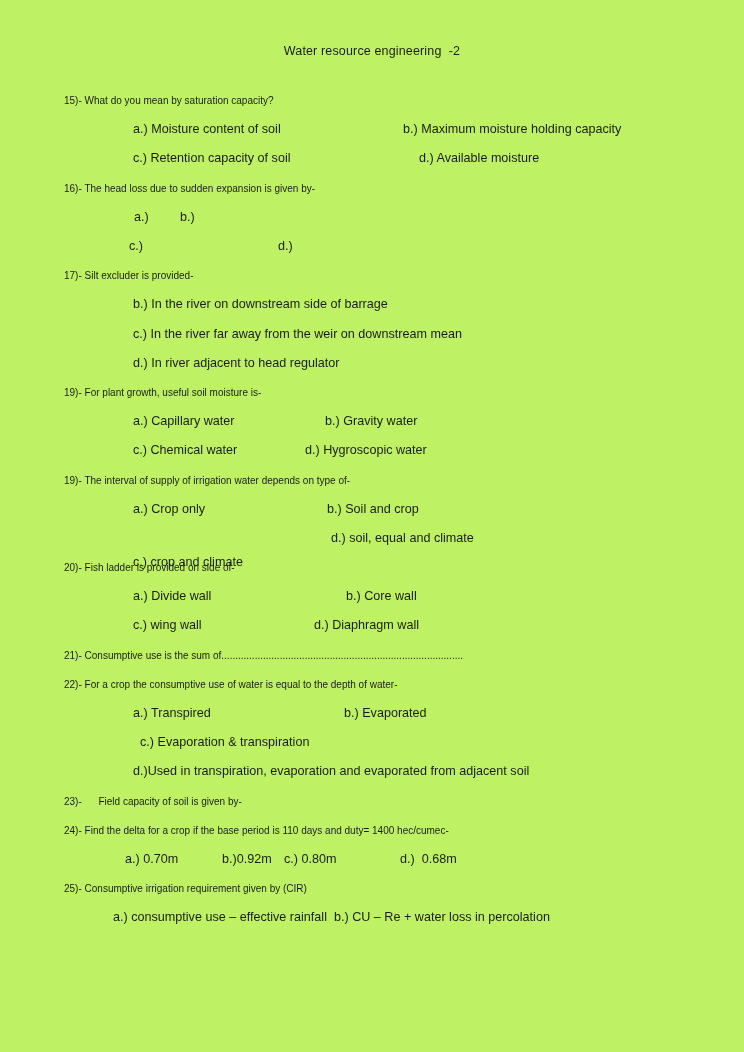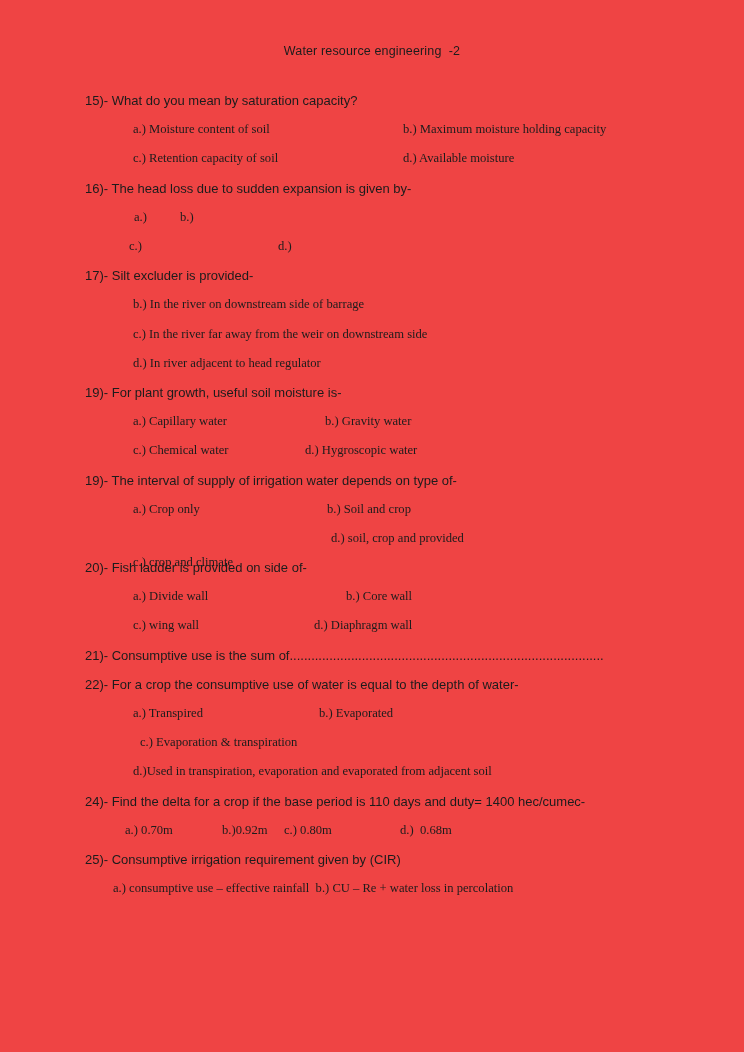--- a/index.html
+++ b/index.html
@@ -13,21 +13,21 @@
     font-family: "Liberation Sans", sans-serif;
     color: #1a1a1a;
     position: relative;
     overflow: hidden;
     -webkit-font-smoothing: antialiased;
   }
   .page {
     position: relative;
     width: 744px;
     height: 1052px;
-    background: #ef4444;
+    background: #bef264;
   }
   .doc-header {
     position: absolute;
     top: 44px;
     left: 0;
     width: 744px;
     text-align: center;
     font-size: 12.5px;
     letter-spacing: 0.15px;
     color: #1c1c1c;
@@ -37,88 +37,90 @@
     position: absolute;
     top: 86px;
     left: 0;
     width: 744px;
   }
   .q-block {
     position: relative;
   }
   .q-line {
     position: relative;
-    padding-left: 85px;
-    font-size: 13px;
+    padding-left: 64px;
+    font-size: 10px;
     line-height: 29.2px;
     color: #1c1c1c;
     white-space: pre;
   }
   .opt-row {
     position: relative;
     height: 29.2px;
     font-size: 12.6px;
     line-height: 29.2px;
     color: #1c1c1c;
     white-space: pre;
   }
   .opt {
     position: absolute;
     top: 0;
     white-space: pre;
-    font-family: Liberation Serif, serif;
   }
 </style>
 </head>
 <body>
 
 <div class="page">
 
   <div class="doc-header">Water resource engineering  -2</div>
 
   <div class="content">
       <div class="q-block">
         <div class="q-line">15)- What do you mean by saturation capacity?</div>
         <div class="opt-row"><span class="opt" style="left: 133px;">a.) Moisture content of soil</span><span class="opt" style="left: 403px;">b.) Maximum moisture holding capacity</span></div>
-        <div class="opt-row"><span class="opt" style="left: 133px; text-align: right;">c.) Retention capacity of soil</span><span class="opt" style="left: 403px;">d.) Available moisture</span></div>
+        <div class="opt-row"><span class="opt" style="left: 133px; text-align: right;">c.) Retention capacity of soil</span><span class="opt" style="left: 419px;">d.) Available moisture</span></div>
       </div>
       <div class="q-block">
         <div class="q-line">16)- The head loss due to sudden expansion is given by-</div>
         <div class="opt-row"><span class="opt" style="left: 134px;">a.)</span><span class="opt" style="left: 180px;">b.)</span></div>
         <div class="opt-row"><span class="opt" style="left: 129px;">c.)</span><span class="opt" style="left: 278px;">d.)</span></div>
       </div>
       <div class="q-block">
         <div class="q-line">17)- Silt excluder is provided-</div>
         <div class="opt-row"><span class="opt" style="left: 133px;">b.) In the river on downstream side of barrage</span></div>
-        <div class="opt-row"><span class="opt" style="left: 133px;">c.) In the river far away from the weir on downstream side</span></div>
+        <div class="opt-row"><span class="opt" style="left: 133px;">c.) In the river far away from the weir on downstream mean</span></div>
         <div class="opt-row"><span class="opt" style="left: 133px;">d.) In river adjacent to head regulator</span></div>
       </div>
       <div class="q-block">
         <div class="q-line">19)- For plant growth, useful soil moisture is-</div>
         <div class="opt-row"><span class="opt" style="left: 133px;">a.) Capillary water</span><span class="opt" style="left: 325px;">b.) Gravity water</span></div>
         <div class="opt-row"><span class="opt" style="left: 133px;">c.) Chemical water</span><span class="opt" style="left: 305px;">d.) Hygroscopic water</span></div>
       </div>
       <div class="q-block">
         <div class="q-line">19)- The interval of supply of irrigation water depends on type of-</div>
         <div class="opt-row"><span class="opt" style="left: 133px;">a.) Crop only</span><span class="opt" style="left: 327px;">b.) Soil and crop</span></div>
-        <div class="opt-row"><span class="opt" style="left: 133px; margin-top: 24px;">c.) crop and climate</span><span class="opt" style="left: 331px;">d.) soil, crop and provided</span></div>
+        <div class="opt-row"><span class="opt" style="left: 133px; margin-top: 24px;">c.) crop and climate</span><span class="opt" style="left: 331px;">d.) soil, equal and climate</span></div>
       </div>
       <div class="q-block">
         <div class="q-line">20)- Fish ladder is provided on side of-</div>
         <div class="opt-row"><span class="opt" style="left: 133px;">a.) Divide wall</span><span class="opt" style="left: 334px; margin-left: 12px;">b.) Core wall</span></div>
         <div class="opt-row"><span class="opt" style="left: 133px;">c.) wing wall</span><span class="opt" style="left: 314px;">d.) Diaphragm wall</span></div>
       </div>
       <div class="q-block">
         <div class="q-line">21)- Consumptive use is the sum of.......................................................................................</div>
       </div>
       <div class="q-block">
         <div class="q-line">22)- For a crop the consumptive use of water is equal to the depth of water-</div>
-        <div class="opt-row"><span class="opt" style="left: 133px;">a.) Transpired</span><span class="opt" style="left: 319px;">b.) Evaporated</span></div>
+        <div class="opt-row"><span class="opt" style="left: 133px;">a.) Transpired</span><span class="opt" style="left: 344px;">b.) Evaporated</span></div>
         <div class="opt-row"><span class="opt" style="left: 140px;">c.) Evaporation &amp; transpiration</span></div>
         <div class="opt-row"><span class="opt" style="left: 133px;">d.)Used in transpiration, evaporation and evaporated from adjacent soil</span></div>
+      </div>
+      <div class="q-block">
+        <div class="q-line">23)-      Field capacity of soil is given by-</div>
       </div>
       <div class="q-block">
         <div class="q-line">24)- Find the delta for a crop if the base period is 110 days and duty= 1400 hec/cumec-</div>
         <div class="opt-row"><span class="opt" style="left: 125px;">a.) 0.70m</span><span class="opt" style="left: 222px;">b.)0.92m</span><span class="opt" style="left: 284px;">c.) 0.80m</span><span class="opt" style="left: 400px;">d.)  0.68m</span></div>
       </div>
       <div class="q-block">
         <div class="q-line">25)- Consumptive irrigation requirement given by (CIR)</div>
         <div class="opt-row"><span class="opt" style="left: 113px;">a.) consumptive use – effective rainfall  b.) CU – Re + water loss in percolation</span></div>
       </div>
     </div>

